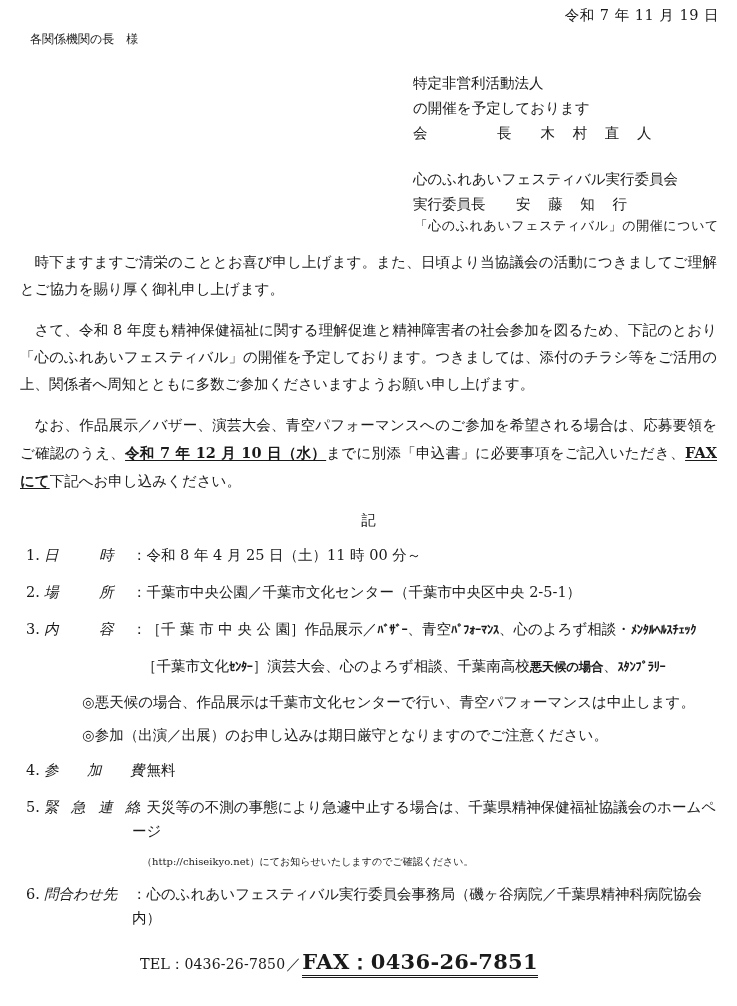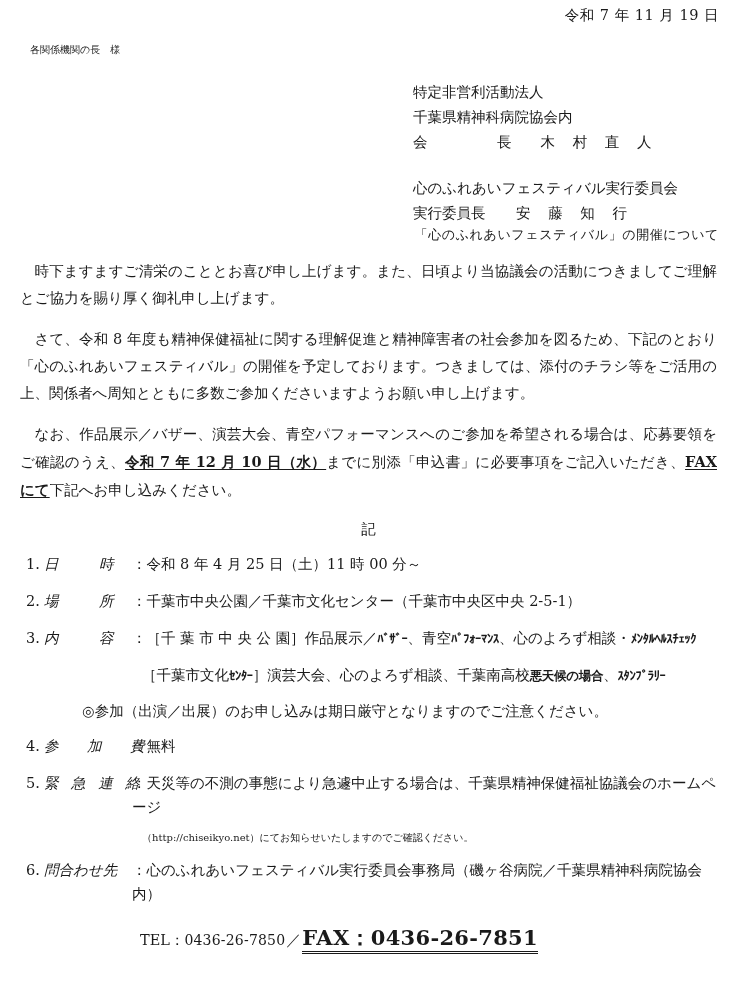--- a/index.html
+++ b/index.html
@@ -8,21 +8,21 @@
     background:#ffffff;
     color:#1a1a1a;
     font-family:"DejaVu Serif", "Liberation Serif", serif;
     font-size:14.5px;
     position:relative;
     overflow:hidden;
   }
   .page { position:absolute; inset:0; padding:0 18px; box-sizing:border-box; }
 
   .date-line { text-align:right; margin-top:6px; font-size:14.5px; letter-spacing:0.5px; }
-  .addressee { margin-top:18px; margin-left:12px; font-size:10px; }
+  .addressee { margin-top:6px; margin-left:12px; font-size:12px; }
 
   .sender { margin-top:23px; margin-left:395px; line-height:25px; font-size:14.5px; }
   .sender .spaced { letter-spacing:6.5px; }
   .sender-gap { height:21px; }
 
   .title { text-align:right; font-size:13px; letter-spacing:0.6px; }
 
   .para {
     margin-top:14px;
     line-height:27px;
@@ -70,21 +70,21 @@
 <body>
 
 <div class="page">
 
   <div class="date-line">令和 7 年 11 月 19 日</div>
 
   <div class="addressee">各関係機関の長　様</div>
 
   <div class="sender">
     <div>特定非営利活動法人</div>
-    <div>千葉県精神科病院協会内</div>
+    <div>の開催を予定しております</div>
     <div>
       <span class="spaced">会　　　長</span>
       <span class="spaced" style="margin-left:18px;">木 村 直 人</span>
     </div>
     <div class="sender-gap"></div>
     <div>心のふれあいフェスティバル実行委員会</div>
     <div>
       <span>実行委員長</span>
       <span class="spaced" style="margin-left:26px;">安 藤 知 行</span>
     </div>
@@ -114,20 +114,21 @@
     </div>
 
     <div class="li">
       <span class="num">3.</span>
       <span class="label s3">内　容</span>
       <span class="val">：<span>［千 葉 市 中 央 公 園］作品展示／</span><span class="hw">ﾊﾞｻﾞｰ</span><span>、青空</span><span class="hw">ﾊﾟﾌｫｰﾏﾝｽ</span><span>、心のよろず相談・</span><span class="hw">ﾒﾝﾀﾙﾍﾙｽﾁｪｯｸ</span></span>
     </div>
 
     <div class="sub-line"><span>［千葉市文化</span><span class="hw">ｾﾝﾀｰ</span><span>］演芸大会、心のよろず相談、千葉南高校</span><span class="hw">悪天候の場合</span><span>、</span><span class="hw">ｽﾀﾝﾌﾟﾗﾘｰ</span></div>
 
+    <div class="note">◎悪天候の場合、作品展示は千葉市文化センターで行い、青空パフォーマンスは中止します。</div>
     <div class="note">◎参加（出演／出展）のお申し込みは期日厳守となりますのでご注意ください。</div>
 
     <div class="li">
       <span class="num">4.</span>
       <span class="label s4">参　加　費</span>
       <span class="val">：<span>無料</span></span>
     </div>
 
     <div class="li">
       <span class="num">5.</span>

